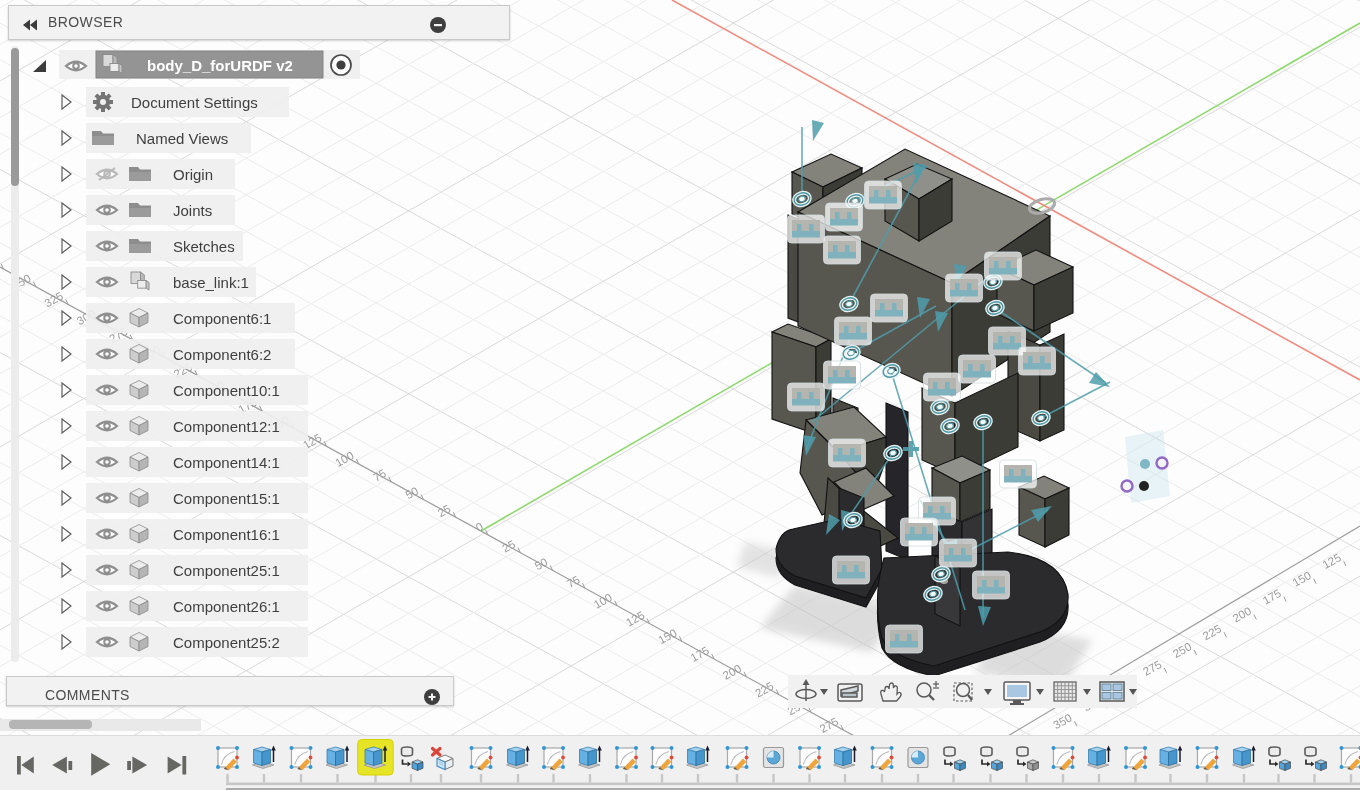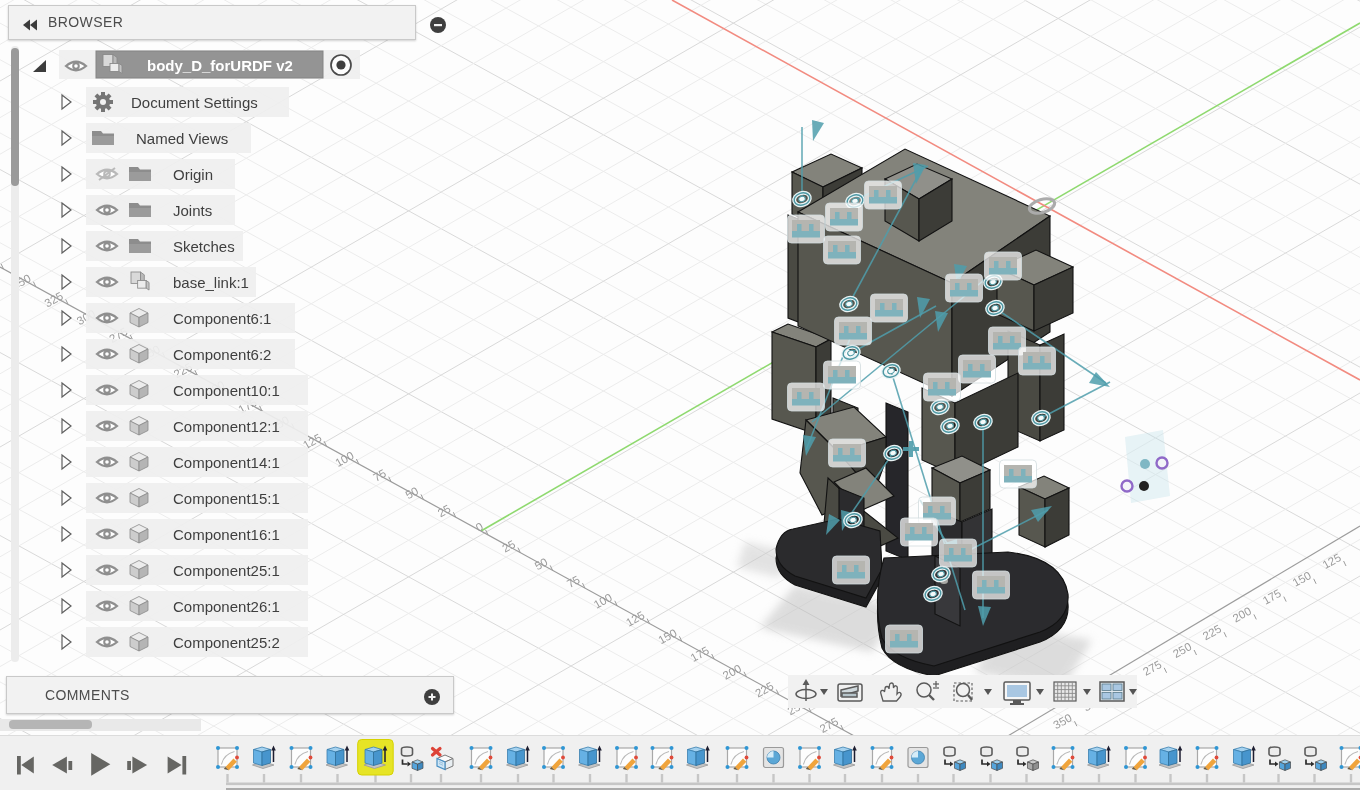--- a/index.html
+++ b/index.html
@@ -2,24 +2,24 @@
 <html><head><meta charset="utf-8">
 <style>
   html,body { margin:0; padding:0; }
   body { width:1360px; height:790px; overflow:hidden; position:relative;
          font-family:"Liberation Sans", sans-serif; background:#fdfdfd; }
   .rl { font-size:11.5px; fill:#9c9c9c; font-family:"Liberation Sans",sans-serif; }
   .rowtxt { font-size:15px; fill:#3f3f3f; font-family:"Liberation Sans",sans-serif; }
   .roottxt { font-size:15px; font-weight:bold; fill:#ffffff; font-family:"Liberation Sans",sans-serif; }
   #vp { position:absolute; left:0; top:0; }
   #timeline { position:absolute; left:0; top:735px; width:1360px; height:55px; background:#f0f0f0; border-top:1px solid #dcdcdc; }
-  #bheader { position:absolute; left:8px; top:5px; width:408px; height:35px; background:#f2f2f2;
+  #bheader { position:absolute; left:8px; top:5px; width:502px; height:35px; background:#f2f2f2;
              border:1px solid #c9c9c9; box-shadow:0 1px 2px rgba(0,0,0,0.18); box-sizing:border-box; }
   #bheader .t, #cheader .t { position:absolute; left:39px; top:8px; font-size:14px; color:#4c4c4c; letter-spacing:0.4px; }
-  #cheader { position:absolute; left:6px; top:676px; width:448px; height:38px; background:#f2f2f2;
+  #cheader { position:absolute; left:6px; top:676px; width:448px; height:30px; background:#f2f2f2;
              border:1px solid #c9c9c9; box-shadow:0 1px 2px rgba(0,0,0,0.18); box-sizing:border-box; }
   #cheader .t { left:38px; top:10px; }
   .vsb { position:absolute; left:11px; top:46px; width:8px; height:616px; background:#ececec; border-radius:4px; }
   .vsbthumb { position:absolute; left:11px; top:48px; width:8px; height:138px; background:#9a9a9a; border-radius:4px; }
   .hsb { position:absolute; left:0px; top:719px; width:201px; height:12px; background:#e9e9e9; }
   .hsbthumb { position:absolute; left:9px; top:720px; width:83px; height:9px; background:#b5b5b5; border-radius:4px; }
   #navbar { position:absolute; left:788px; top:675px; width:349px; height:33px; background:#f1f1f1; }
 </style></head>
 <body>
 <svg id="vp" width="1360" height="735" viewBox="0 0 1360 735">

